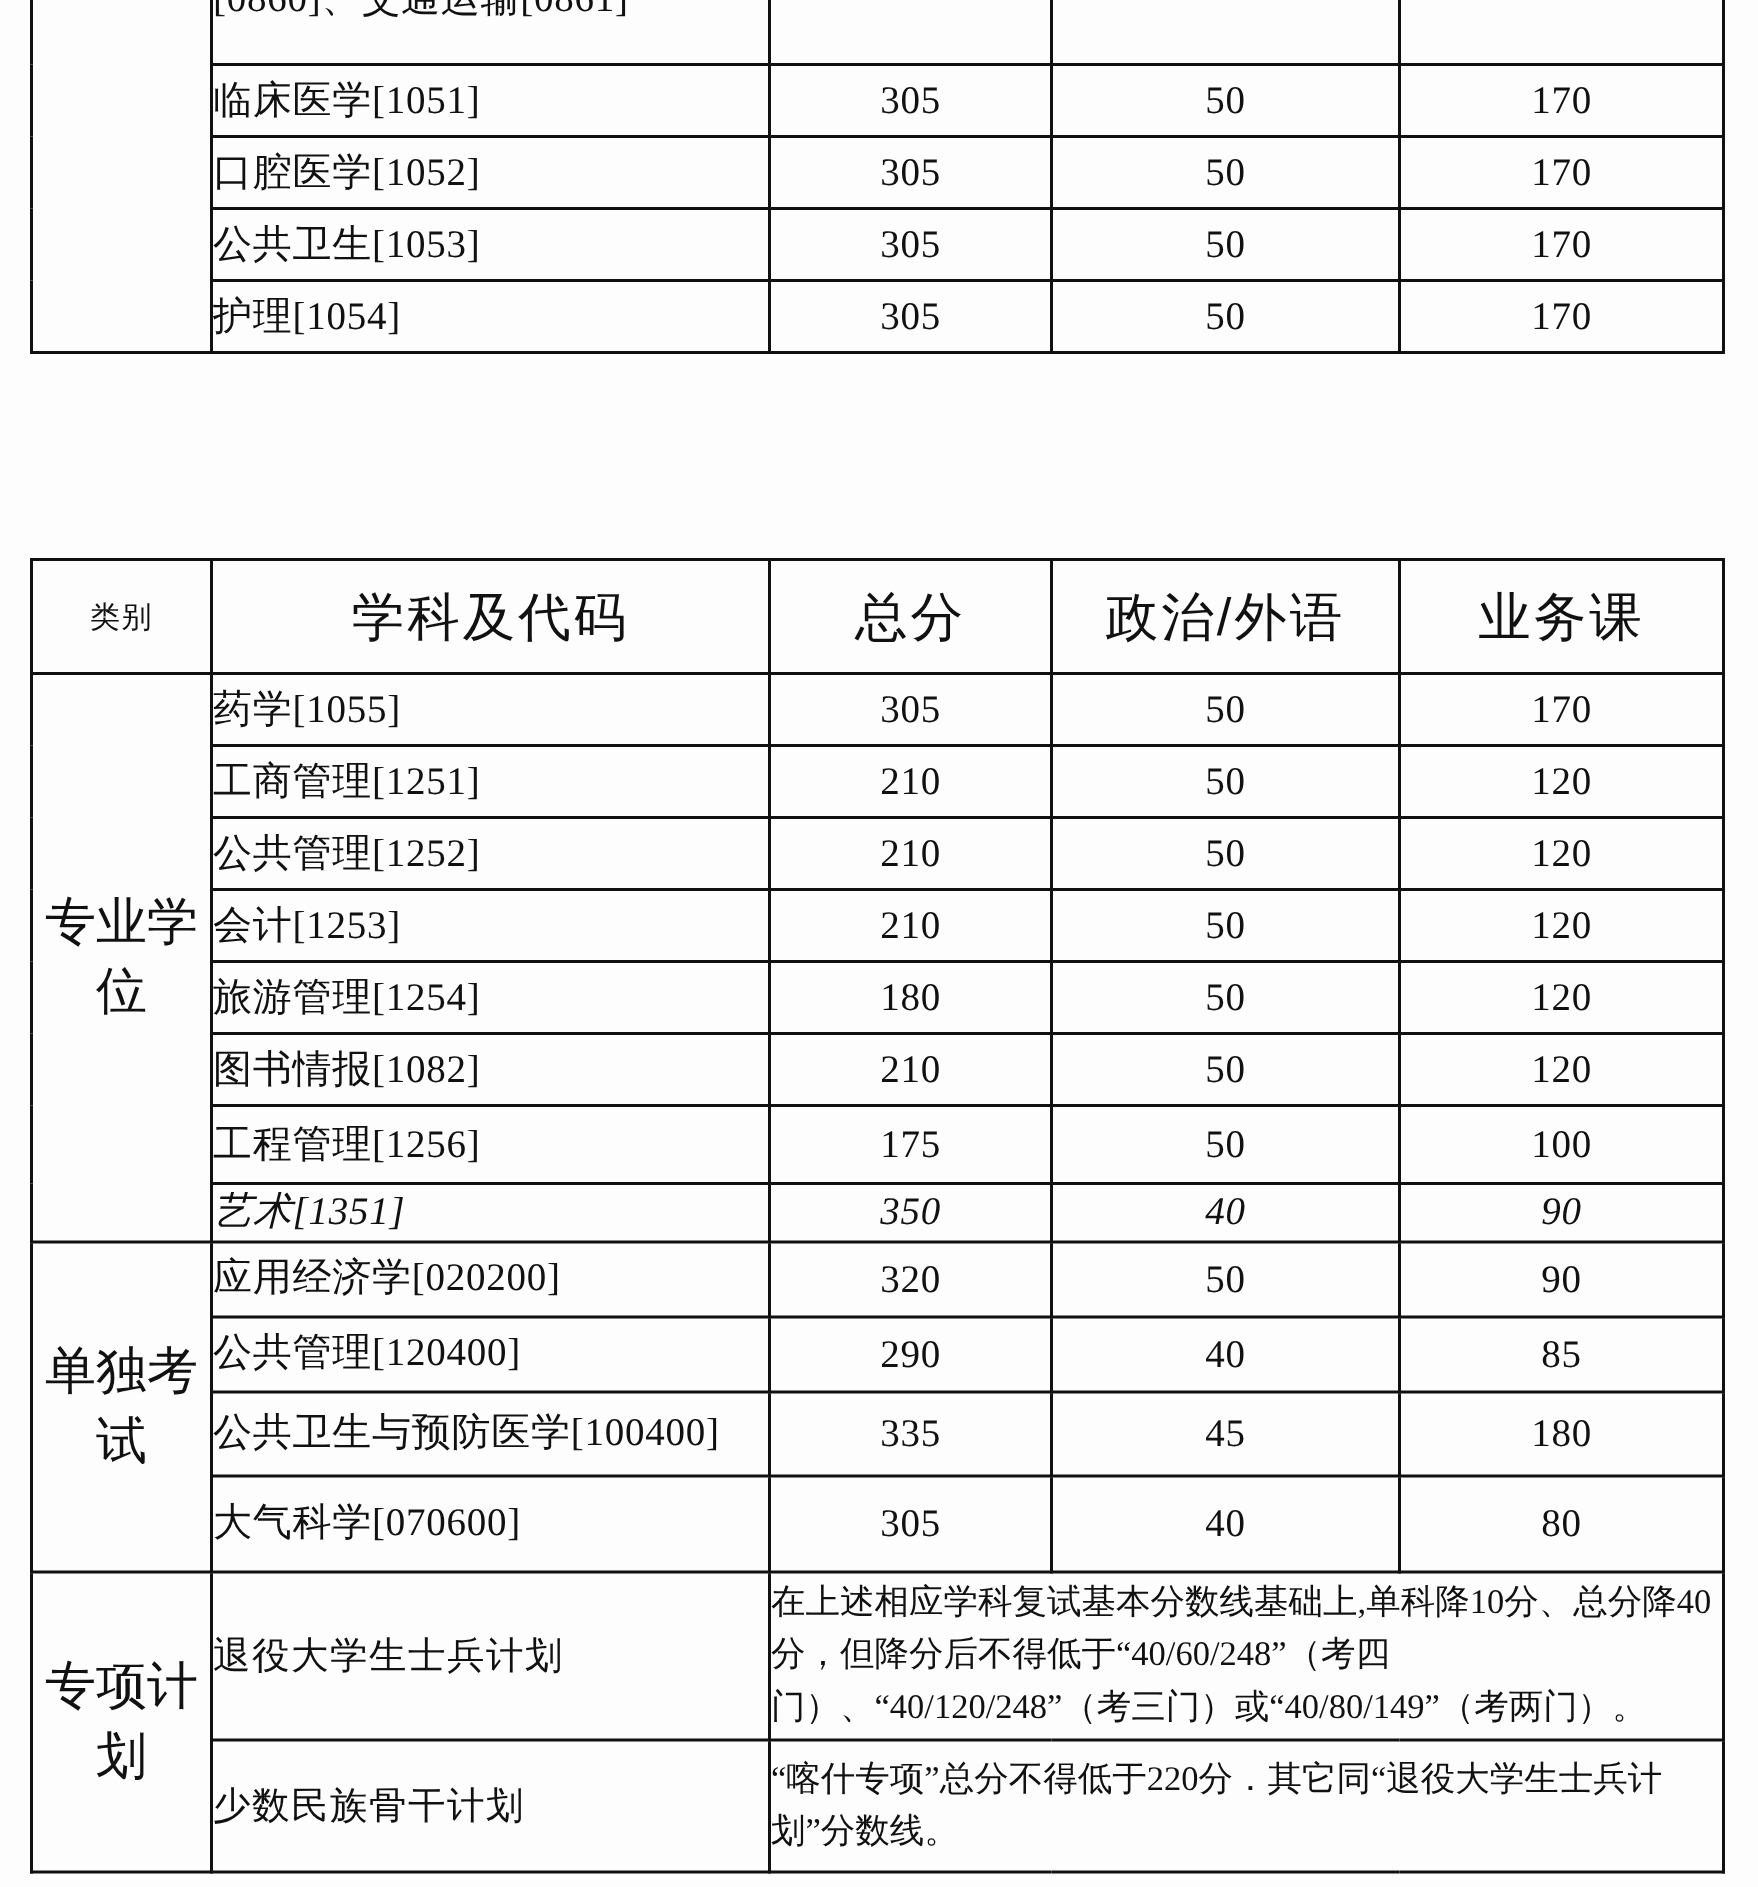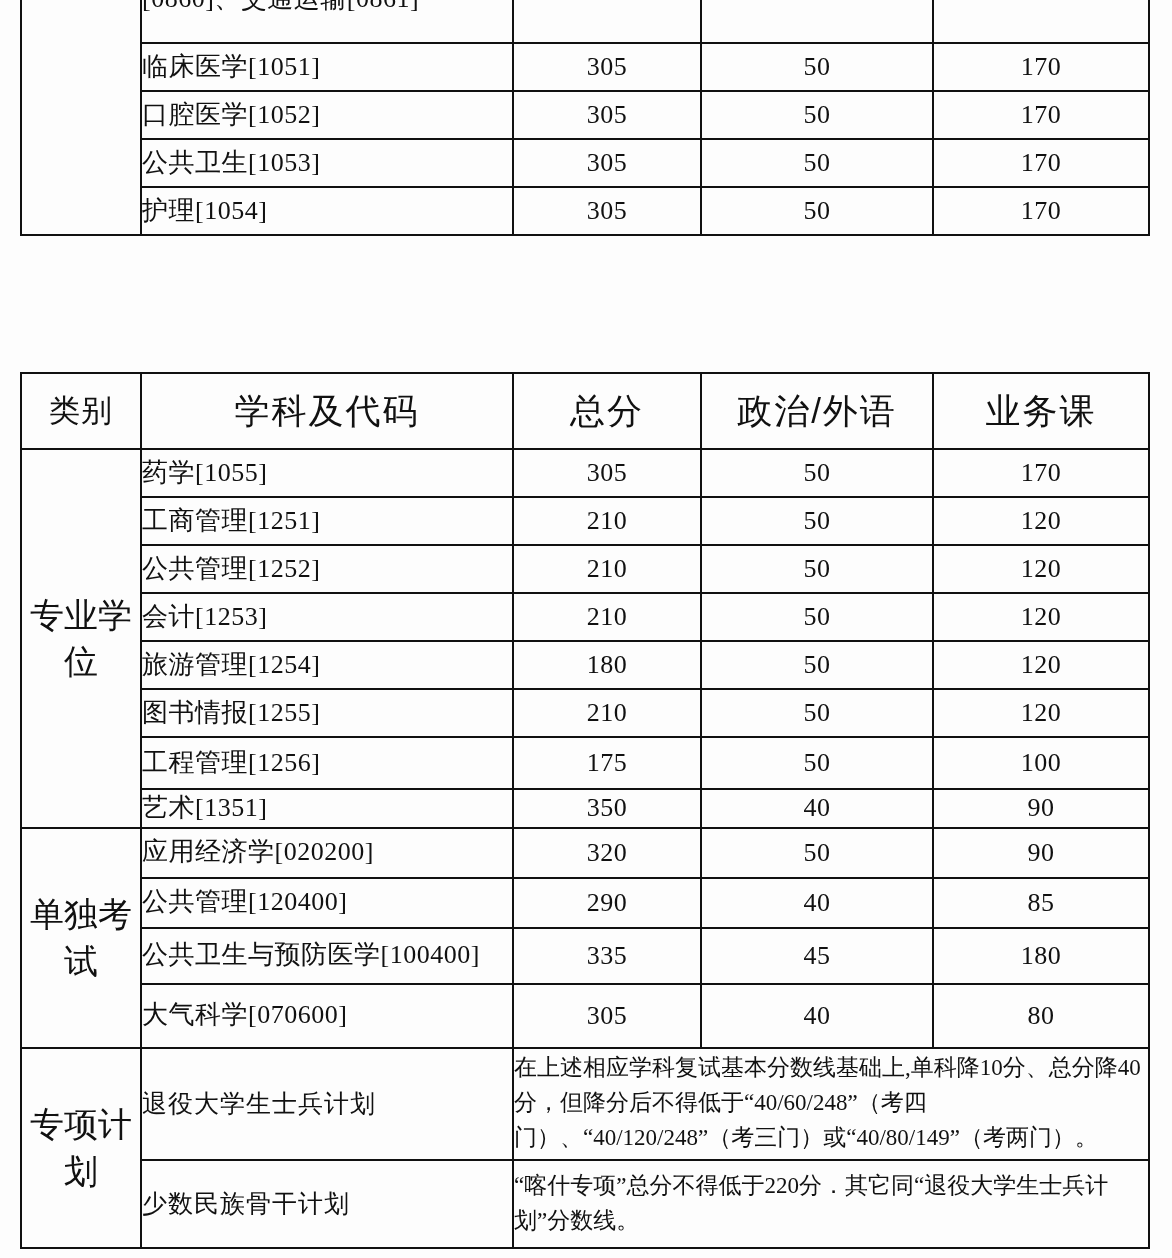--- a/index.html
+++ b/index.html
@@ -63,21 +63,21 @@
   #table-two{width:1128px;}
 
   .hdr{
     text-align:center;
     font-size:35px;
     font-weight:bold;
     letter-spacing:2px;
     height:74px;
     font-family:"Liberation Sans","DejaVu Sans",sans-serif;
   }
-  .hdr-cat{font-size:31px;letter-spacing:1px;}
+  .hdr-cat{font-size:20px;letter-spacing:1px;}
 
   
   .cat-vert{
     text-align:center;
     font-size:34px;
     font-weight:bold;
     letter-spacing:0;
     line-height:1.38;
     font-family:"Liberation Sans","DejaVu Sans",sans-serif;
     padding:0 30px;
@@ -211,32 +211,32 @@
           <td class="cell-num">50</td>
           <td class="cell-num">120</td>
         </tr>
         <tr style="height:48px;">
           <td class="cell-subject">旅游管理[1254]</td>
           <td class="cell-num">180</td>
           <td class="cell-num">50</td>
           <td class="cell-num">120</td>
         </tr>
         <tr style="height:48px;">
-          <td class="cell-subject">图书情报[1255]</td>
+          <td class="cell-subject">图书情报[1082]</td>
           <td class="cell-num">210</td>
           <td class="cell-num">50</td>
           <td class="cell-num">120</td>
         </tr>
         <tr style="height:52px;">
           <td class="cell-subject">工程管理[1256]</td>
           <td class="cell-num">175</td>
           <td class="cell-num">50</td>
           <td class="cell-num">100</td>
         </tr>
-        <tr style="height:36px;">
+        <tr style="height:36px;font-style:italic;">
           <td class="cell-subject">艺术[1351]</td>
           <td class="cell-num">350</td>
           <td class="cell-num">40</td>
           <td class="cell-num">90</td>
         </tr>
 
         <tr style="height:50px;">
           <td rowspan="4" class="cat-vert">单独考试</td>
           <td class="cell-subject">应用经济学[020200]</td>
           <td class="cell-num">320</td>

